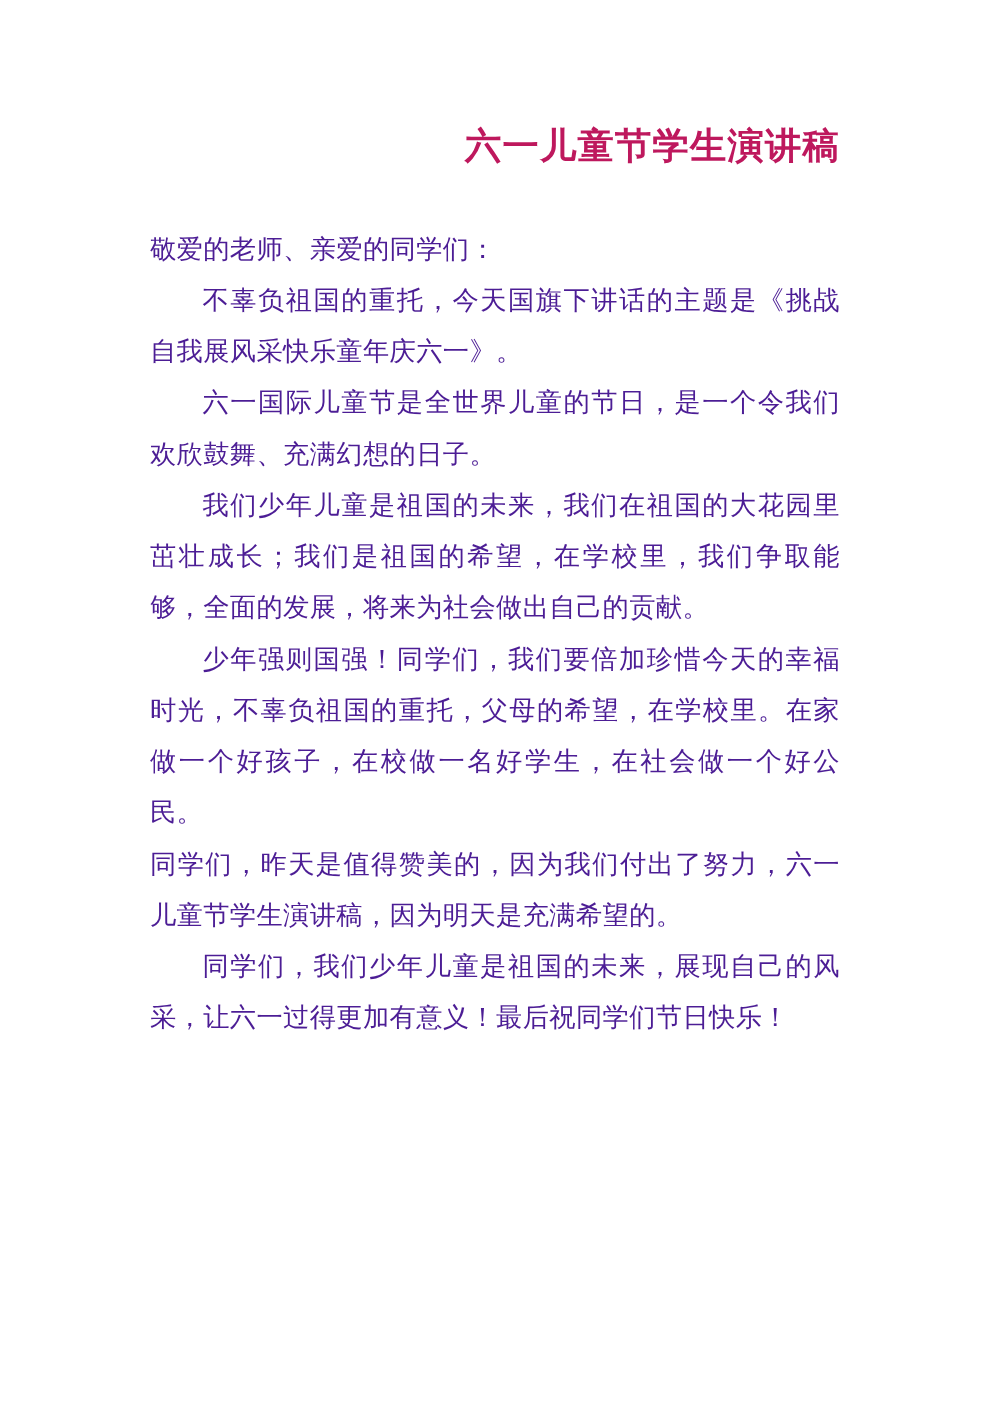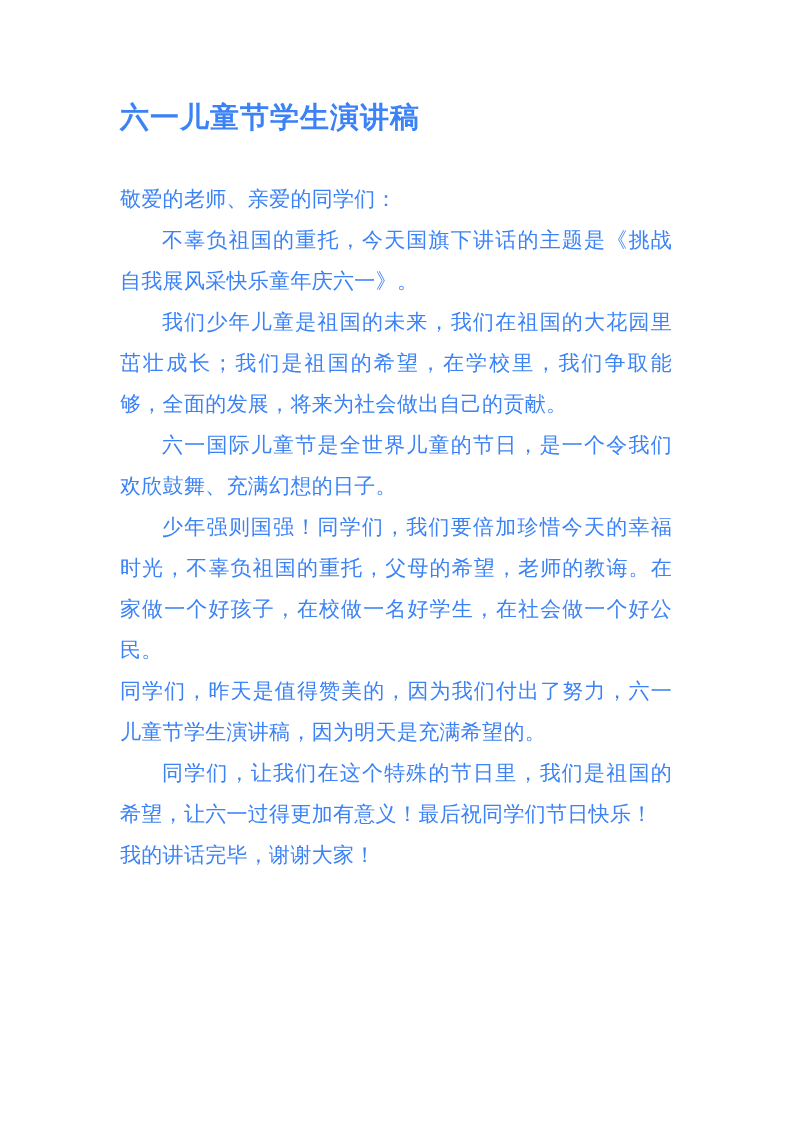--- a/index.html
+++ b/index.html
@@ -15,30 +15,30 @@
     box-sizing: border-box;
     padding: 95px 121px 0 120px;
     overflow: hidden;
     font-family: "Liberation Serif", "DejaVu Serif", serif;
   }
   .doc-title {
     margin: 0;
     font-size: 29px;
     line-height: 44px;
     font-weight: bold;
-    text-align: left;
-    color: #3b82f6;
+    text-align: right;
+    color: #be185d;
     letter-spacing: 1px;
     font-family: "Liberation Serif", "DejaVu Serif", serif;
   }
   .doc-body {
     margin-top: 40px;
     font-size: 21px;
     line-height: 41px;
-    color: #3b82f6;
+    color: #4c1d95;
     text-align: justify;
     text-align-last: left;
     letter-spacing: 0.3px;
   }
   .doc-body p {
     margin: 0;
     padding: 0;
   }
   .doc-body p.indent {
     text-indent: 2em;
@@ -46,20 +46,19 @@
 </style>
 </head>
 <body>
 
 <div class="page">
   <h1 class="doc-title">六一儿童节学生演讲稿</h1>
 
   <div class="doc-body">
     <p>敬爱的老师、亲爱的同学们：</p>
     <p class="indent">不辜负祖国的重托，今天国旗下讲话的主题是《挑战自我展风采快乐童年庆六一》。</p>
+    <p class="indent">六一国际儿童节是全世界儿童的节日，是一个令我们欢欣鼓舞、充满幻想的日子。</p>
     <p class="indent">我们少年儿童是祖国的未来，我们在祖国的大花园里茁壮成长；我们是祖国的希望，在学校里，我们争取能够，全面的发展，将来为社会做出自己的贡献。</p>
-    <p class="indent">六一国际儿童节是全世界儿童的节日，是一个令我们欢欣鼓舞、充满幻想的日子。</p>
-    <p class="indent">少年强则国强！同学们，我们要倍加珍惜今天的幸福时光，不辜负祖国的重托，父母的希望，老师的教诲。在家做一个好孩子，在校做一名好学生，在社会做一个好公民。</p>
+    <p class="indent">少年强则国强！同学们，我们要倍加珍惜今天的幸福时光，不辜负祖国的重托，父母的希望，在学校里。在家做一个好孩子，在校做一名好学生，在社会做一个好公民。</p>
     <p>同学们，昨天是值得赞美的，因为我们付出了努力，六一儿童节学生演讲稿，因为明天是充满希望的。</p>
-    <p class="indent">同学们，让我们在这个特殊的节日里，我们是祖国的希望，让六一过得更加有意义！最后祝同学们节日快乐！</p>
-    <p>我的讲话完毕，谢谢大家！</p>
+    <p class="indent">同学们，我们少年儿童是祖国的未来，展现自己的风采，让六一过得更加有意义！最后祝同学们节日快乐！</p>
   </div>
 </div>
 
 </body></html>

